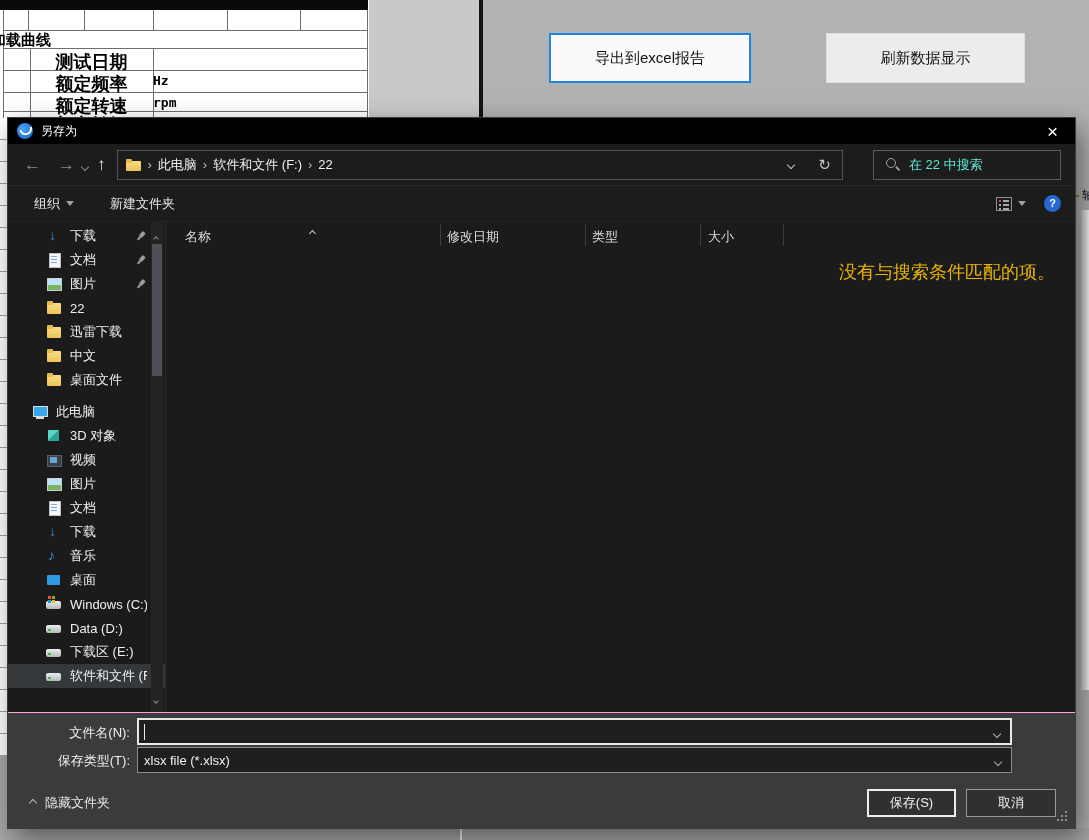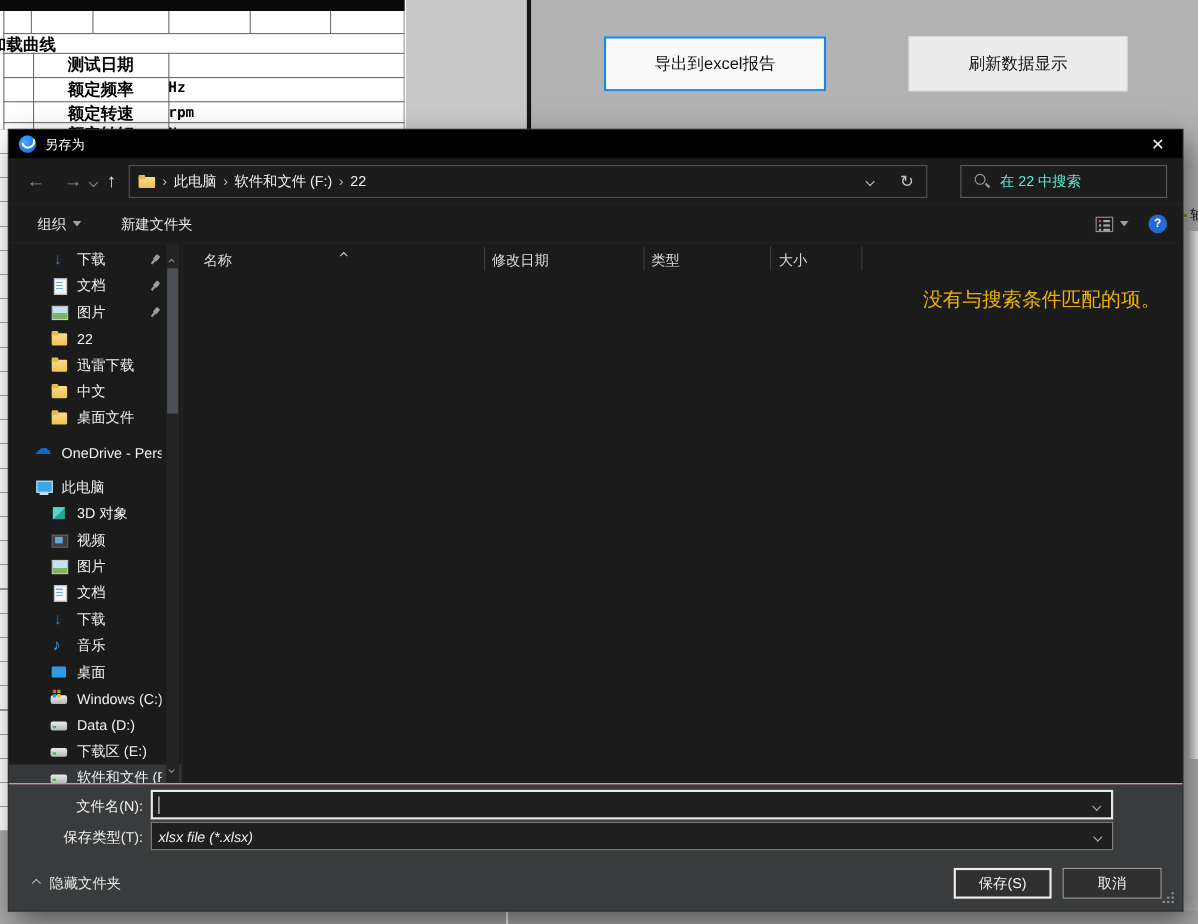--- a/index.html
+++ b/index.html
@@ -5,21 +5,21 @@
   html,body{margin:0;padding:0;background:#888;}
   *{box-sizing:border-box;font-family:"Liberation Sans","DejaVu Sans",sans-serif;}
   .stage{position:relative;width:1089px;height:840px;overflow:hidden;background:#b2b2b2;}
 
   
   .bg-black-bar{position:absolute;left:0;top:0;width:370px;height:10px;background:#0a0a0a;}
   .xl-table{position:absolute;left:0;top:10px;width:368px;height:108px;background:#fff;color:#000;overflow:hidden;}
   .xl-line{position:absolute;background:#6e6e6e;}
   .xl-title{position:absolute;left:-9px;top:21px;font-size:15px;font-weight:bold;white-space:nowrap;}
   .xl-row{position:absolute;left:0;width:368px;height:22px;}
-  .xl-lab{position:absolute;left:30px;width:123px;text-align:center;top:2px;font-size:15px;font-weight:bold;}
+  .xl-lab{position:absolute;left:30px;width:123px;text-align:center;top:2px;font-size:18px;font-weight:bold;}
   .xl-val{position:absolute;left:153px;width:192px;text-align:left;top:3px;font-size:13px;font-weight:bold;font-family:"DejaVu Sans Mono",monospace;}
   .xl-gray{position:absolute;left:368px;top:0;width:111px;height:118px;background:#c9c9c9;border-left:1px solid #fff;}
   .xl-div{position:absolute;left:479px;top:0;width:4px;height:118px;background:#141414;}
   .top-right{position:absolute;left:483px;top:0;width:606px;height:118px;background:#b2b2b2;}
   .btn-export{position:absolute;left:549px;top:33px;width:202px;height:50px;background:#fafafa;border:2px solid #1b86e3;color:#111;font-size:15px;display:flex;align-items:center;justify-content:center;}
   .btn-refresh{position:absolute;left:826px;top:33px;width:199px;height:50px;background:#ececec;border:1px solid #dedede;color:#111;font-size:15px;display:flex;align-items:center;justify-content:center;}
 
   
   .bg-left-white{position:absolute;left:0;top:118px;width:8px;height:637px;background:repeating-linear-gradient(180deg,#ffffff 0 21px,#a0a0a0 21px 22px);}
   .bg-left-gray{position:absolute;left:0;top:755px;width:8px;height:85px;background:#a8a8a8;}
@@ -114,21 +114,21 @@
 
   .filearea{position:relative;flex:1;height:100%;}
   .col-head{position:absolute;color:#dcdcdc;font-size:13px;top:6px;}
   .col-sep{position:absolute;top:2px;height:22px;border-left:1px solid #3b3e41;}
   .sort-chev{position:absolute;left:144px;top:0;color:#c8c8c8;}
   .sort-chev .chev{width:5px;height:5px;border-width:1.2px;}
   .empty-msg{position:absolute;left:0;right:20px;top:38px;text-align:right;color:#eab308;font-size:18px;}
 
   .fields{position:absolute;left:0;top:594px;width:100%;height:116px;background:#393b3c;border-top:1px solid #f9a8d4;}
   .f-label{position:absolute;left:0;width:122px;text-align:right;color:#f0f0f0;font-size:13px;}
-  .combo{position:absolute;left:129px;width:875px;background:#1f1f1f;display:flex;align-items:center;font-style:italic;}
+  .combo{position:absolute;left:129px;width:875px;background:#1f1f1f;display:flex;align-items:center;}
   .combo .cchev{margin-left:auto;margin-right:10px;color:#b0b0b0;}
   .combo-name{top:5px;height:27px;border:2px solid #e8e8e8;}
   .combo-type{top:34px;height:26px;border:1px solid #8a8a8a;}
   .caret-bar{width:1px;height:16px;background:#e8e8e8;margin-left:5px;}
   .combo-text{color:#f0f0f0;font-size:13px;margin-left:6px;white-space:nowrap;}
   .hide-folders{position:absolute;left:14px;top:78px;height:24px;display:flex;align-items:center;color:#e8e8e8;font-size:13px;gap:9px;padding:0 8px;}
   .hide-folders .chev{color:#b9b9b9;}
   .dlg-btn{position:absolute;top:76px;height:28px;background:#303030;color:#f2f2f2;font-size:13px;display:flex;align-items:center;justify-content:center;}
   .btn-save{left:859px;width:89px;border:2px solid #ededed;}
   .btn-cancel{left:958px;width:90px;border:1px solid #9a9a9a;}
@@ -271,24 +271,20 @@
               <span class="side-label">迅雷下载</span>
             </div>
             <div class="side-item">
               <span class="ic ic-folder"></span>
               <span class="side-label">中文</span>
             </div>
             <div class="side-item">
               <span class="ic ic-folder"></span>
               <span class="side-label">桌面文件</span>
             </div>
-            <div class="side-item group" style="margin-top: 7px;">
-              <span class="ic ic-onedrive"></span>
-              <span class="side-label">OneDrive - Pers</span>
-            </div>
             <div class="side-item group" style="margin-top: 8px;">
               <span class="ic ic-pc"></span>
               <span class="side-label">此电脑</span>
             </div>
             <div class="side-item">
               <span class="ic ic-3d-object"></span>
               <span class="side-label">3D 对象</span>
             </div>
             <div class="side-item">
               <span class="ic ic-video"></span>

